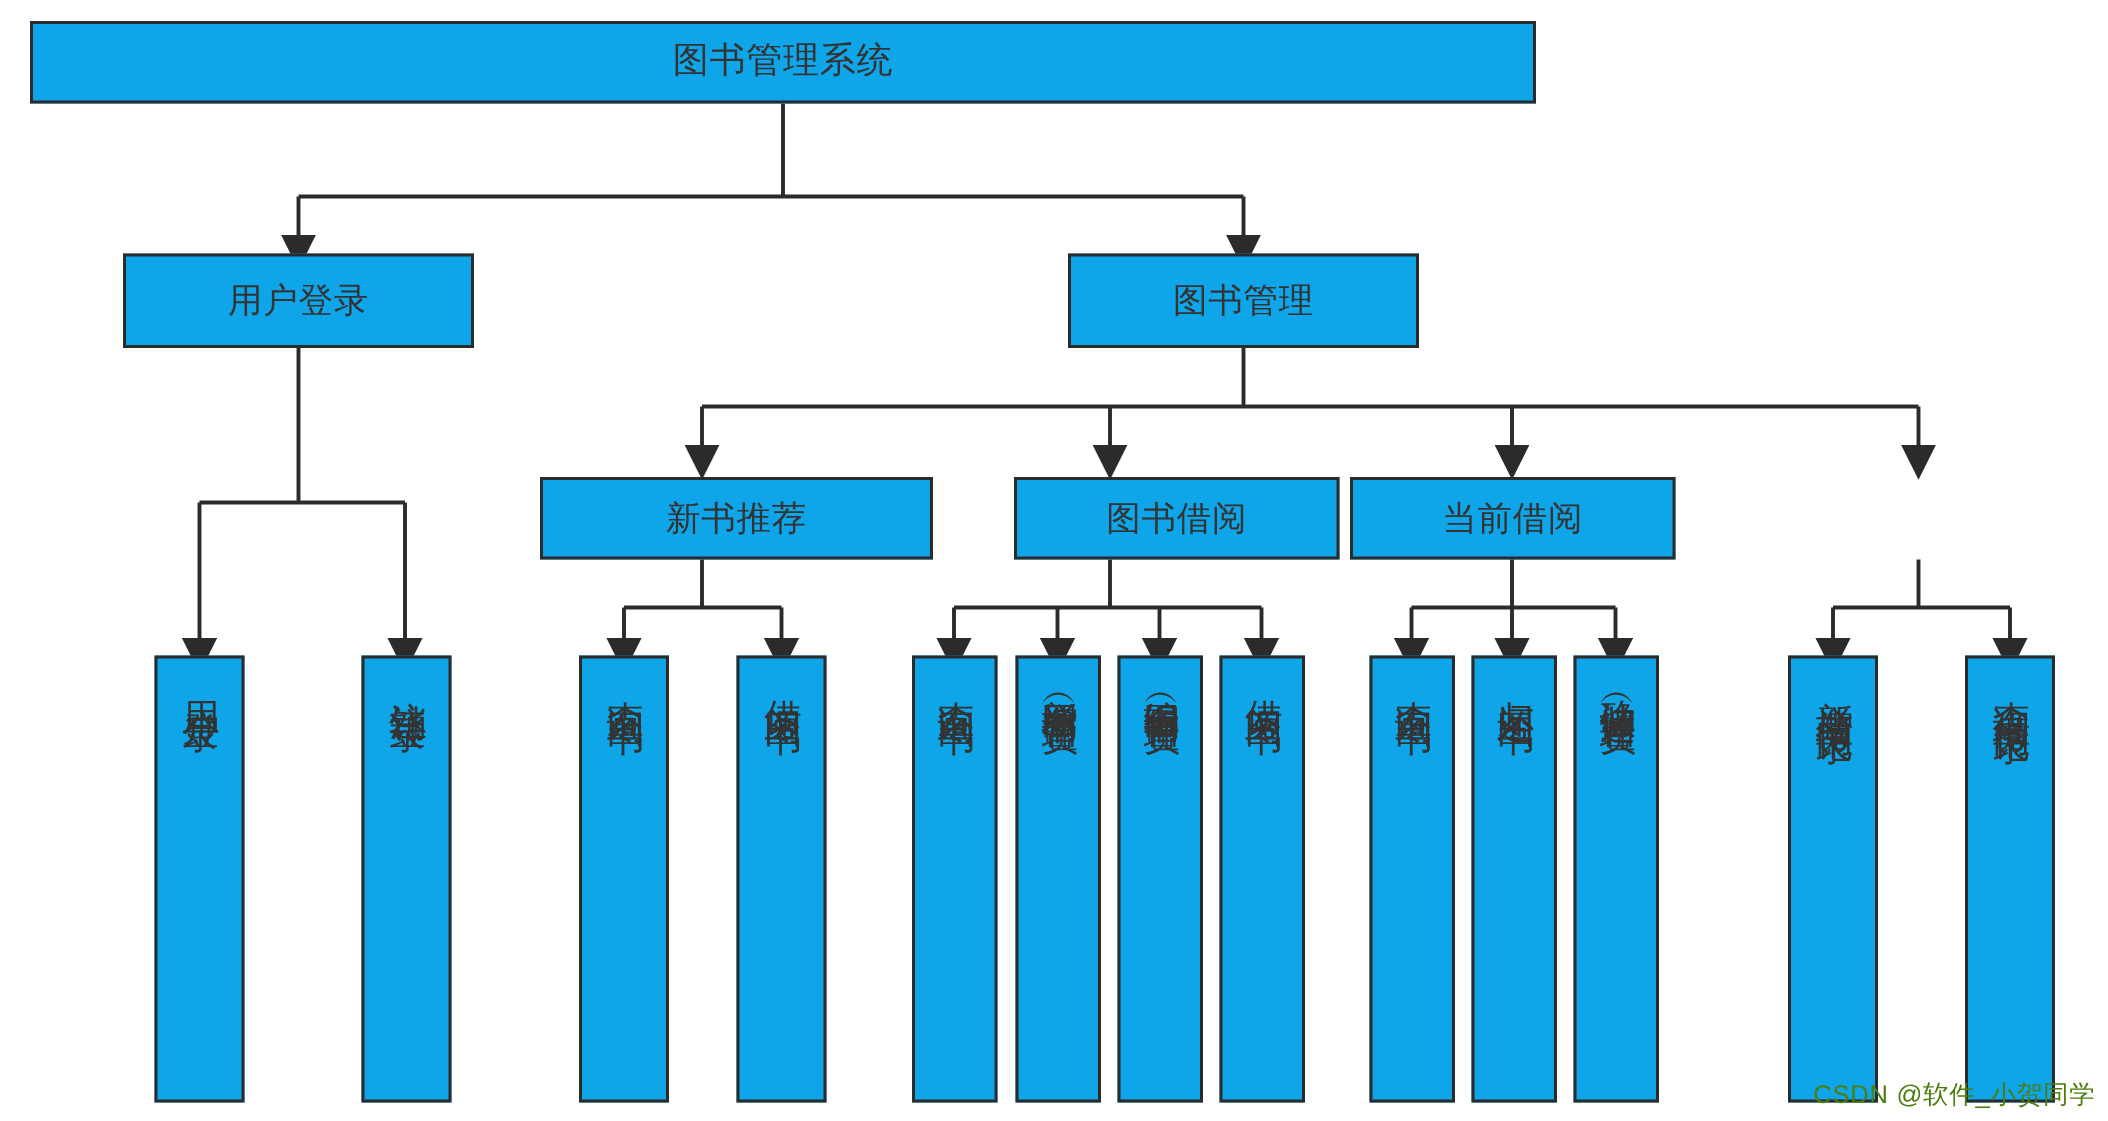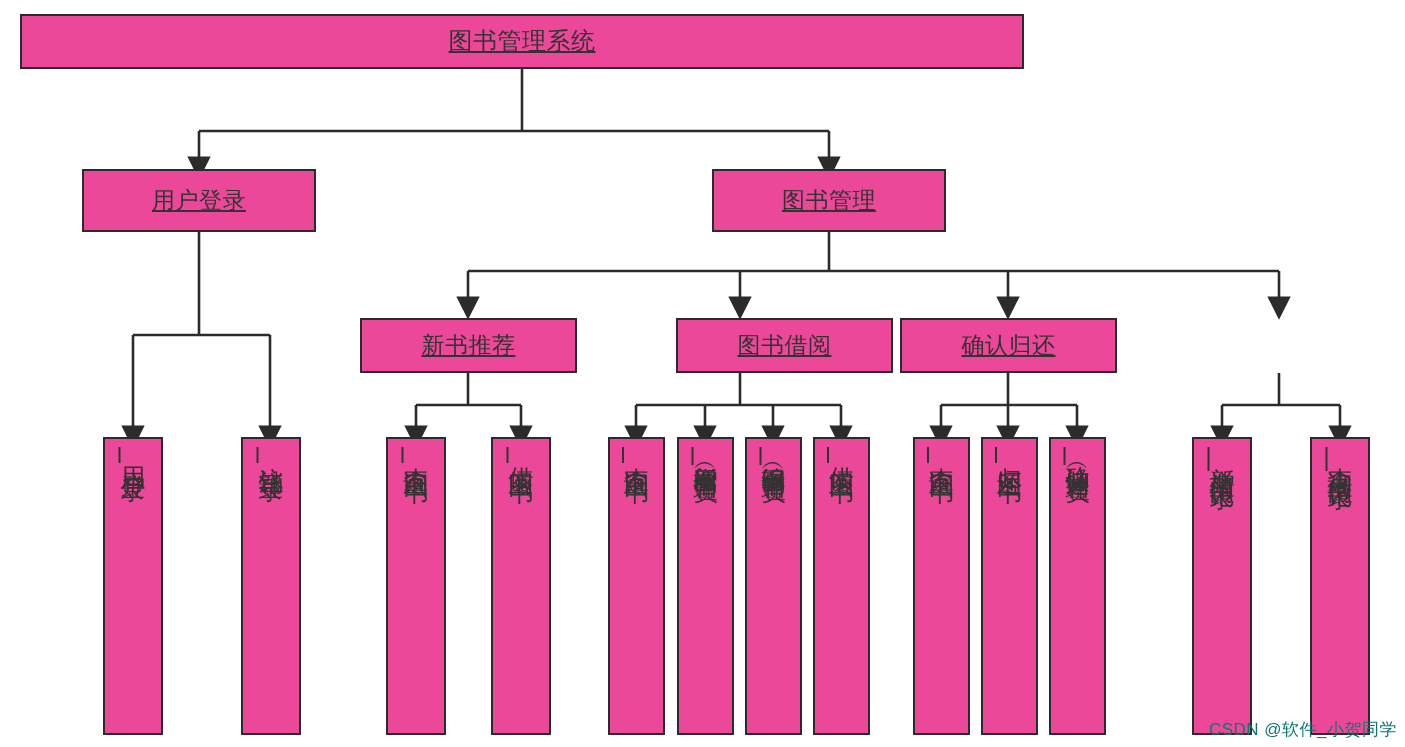--- a/index.html
+++ b/index.html
@@ -8,28 +8,27 @@
     background:#ffffff;
     font-family:"Liberation Sans","DejaVu Sans",sans-serif;
     overflow:hidden;
   }
   #canvas{position:relative;width:1405px;height:747px;}
   svg#wires{position:absolute;left:0;top:0;width:1405px;height:747px;}
 
   .node{
     position:absolute;
     box-sizing:border-box;
-    background:#ec4899;
+    background:#0ea5e9;
     border:2.5px solid #2b2b2b;
     display:flex;
     align-items:center;
     justify-content:center;
     color:#333333;
     z-index:2;
-    text-decoration:underline;
   }
   .node .lbl{
     display:block;
     line-height:1.12;
     white-space:pre;
     letter-spacing:0.5px;
   }
   
   .node.h .lbl{font-size:23px;}
   .node.root .lbl{font-size:24px;}
@@ -49,21 +48,21 @@
     white-space:pre;
     margin-top:4px;
   }
   .node.v.tall .lbl{font-size:24px;letter-spacing:2px;}
 
   #watermark{
     position:absolute;
     right:8px;
     bottom:6px;
     font-size:17px;
-    color:#0f766e;
+    color:#4d7c0f;
     z-index:5;
     white-space:pre;
     letter-spacing:0.5px;
   }
 </style>
 </head>
 <body>
 
 <div id="canvas">
 
@@ -121,28 +120,28 @@
     <span class="lbl">图书管理系统</span>
   </div>
 
   <div class="node h" style="left:82px;top:169px;width:234px;height:63px;">
     <span class="lbl">用户登录</span>
   </div>
   <div class="node h" style="left:712px;top:169px;width:234px;height:63px;text-align:center;">
     <span class="lbl">图书管理</span>
   </div>
 
-  <div class="node h" style="left:360px;top:318px;width:217px;height:55px;">
+  <div class="node h" style="left:360px;top:318px;width:262px;height:55px;">
     <span class="lbl">新书推荐</span>
   </div>
   <div class="node h" style="left:632px;top:318px;width:217px;height:55px;margin-left:44px;">
     <span class="lbl">图书借阅</span>
   </div>
   <div class="node h" style="left:900px;top:318px;width:217px;height:55px;">
-    <span class="lbl">确认归还</span>
+    <span class="lbl">当前借阅</span>
   </div>
 
   <div class="node v" style="left:103px;top:437px;width:60px;height:298px;">
     <span class="lbl">用户登录</span>
   </div>
   <div class="node v" style="left:241px;top:437px;width:60px;height:298px;">
     <span class="lbl">注销登录</span>
   </div>
 
   <div class="node v" style="left:386px;top:437px;width:60px;height:298px;">

